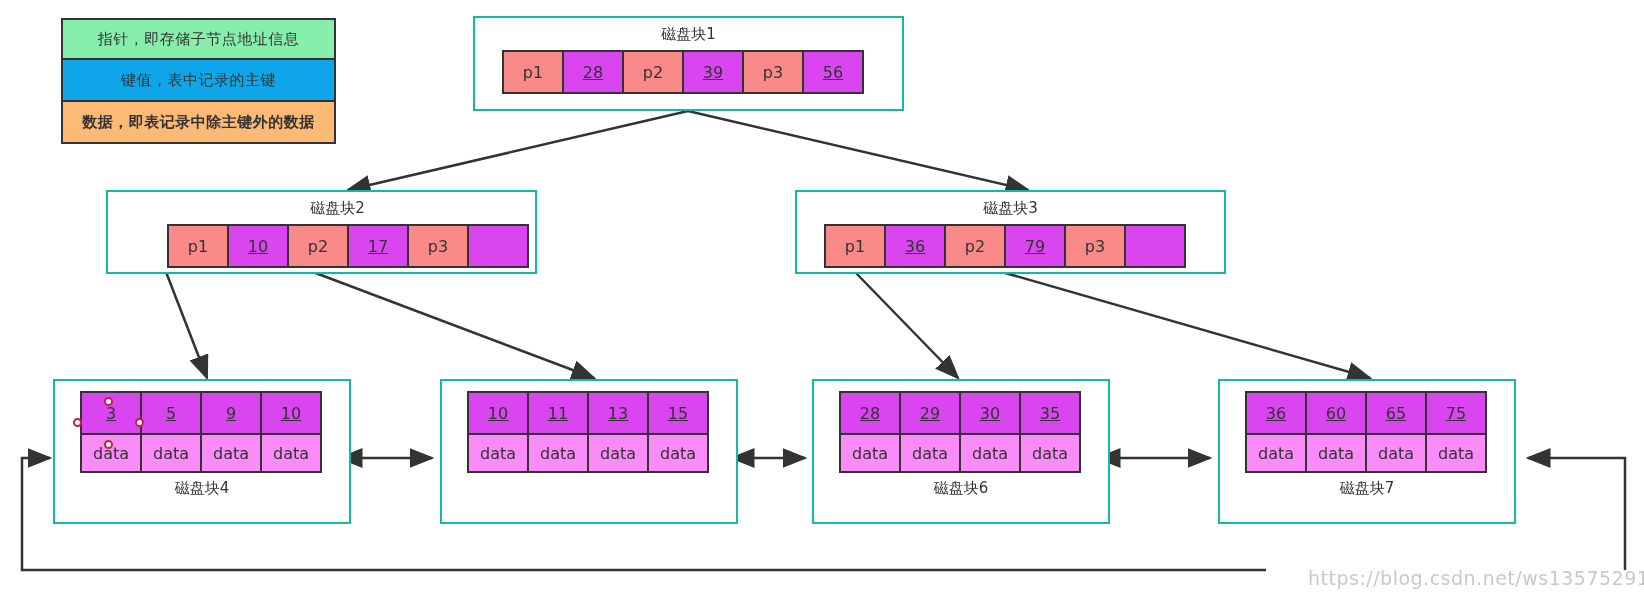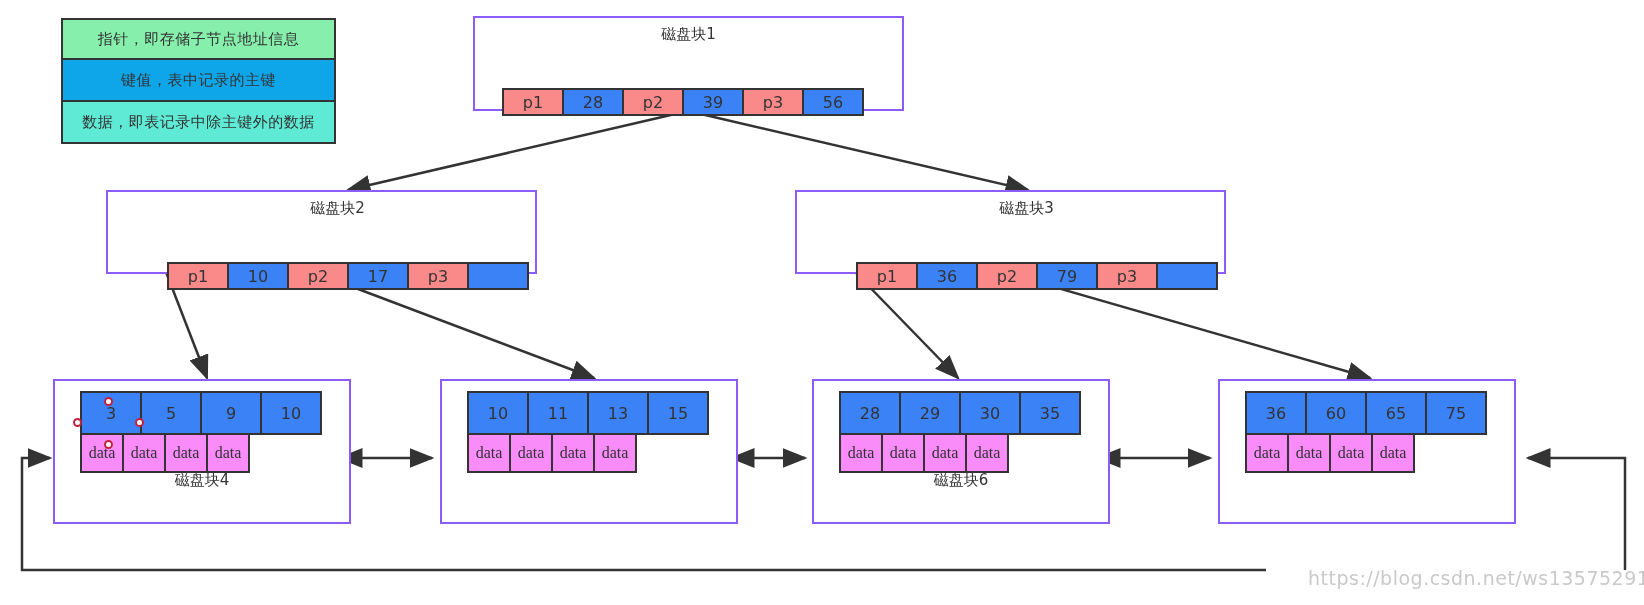--- a/index.html
+++ b/index.html
@@ -37,26 +37,26 @@
     display: flex;
     align-items: center;
     justify-content: center;
     font-size: 15px;
     color: #333333;
     letter-spacing: 0.5px;
   }
   .legend-row + .legend-row { border-top: none; }
   .lg-pointer { background: #86efac; }
   .lg-key     { background: #0ea5e9; }
-  .lg-data    { background: #5eead4; }
+  .lg-data    { background: #fdba74; font-weight: bold; }
 
   
   .node {
     position: absolute;
-    border: 2px solid #8b5cf6;
+    border: 2px solid #14b8a6;
     background: #ffffff;
     box-sizing: border-box;
   }
   .node-title {
     text-align: center;
     font-size: 15px;
     color: #333333;
     line-height: 1;
   }
   .cells {
@@ -68,34 +68,34 @@
     box-sizing: border-box;
     display: flex;
     align-items: center;
     justify-content: center;
     font-size: 16px;
     color: #333333;
     margin-left: -2px;
   }
   .cell:first-child { margin-left: 0; }
   .cell.p { background: #fa8a8a; }
-  .cell.k { background: #3b82f6; }
+  .cell.k { background: #d946ef; text-decoration: underline; }
   .cell.d { background: #f98cf9; }
 
   
   .internal .node-title { padding-top: 9px; }
   .internal .cells { margin-top: 8px; }
-  .internal .cell { width: 62px; height: 28px; margin-top: 38px; }
+  .internal .cell { width: 62px; height: 44px; }
 
   
   .leaf { }
   .leaf .stack { margin-top: 10px; }
   .leaf .cells.keys  .cell { width: 62px; height: 44px; }
-  .leaf .cells.datas .cell { width: 44px; height: 40px; margin-top: -2px; font-family: Liberation Serif, serif; }
-  .leaf .node-title { }
+  .leaf .cells.datas .cell { width: 62px; height: 40px; margin-top: -2px; }
+  .leaf .node-title { margin-top: 8px; }
 
   
   .handle {
     position: absolute;
     width: 9px;
     height: 9px;
     border-radius: 50%;
     background: #ffffff;
     border: 2px solid #c4213f;
     box-sizing: border-box;
@@ -178,21 +178,21 @@
     <div class="cells" style="margin-left:27px;">
       <div class="cell p">p1</div>
       <div class="cell k">10</div>
       <div class="cell p">p2</div>
       <div class="cell k">17</div>
       <div class="cell p">p3</div>
       <div class="cell k"></div>
     </div>
   </div>
 
-  <div class="node internal" style="left:795px; top:190px; width:431px; height:84px;padding-left:32px;">
+  <div class="node internal" style="left:795px; top:190px; width:431px; height:84px;">
     <div class="node-title">磁盘块3</div>
     <div class="cells" style="margin-left:27px;">
       <div class="cell p">p1</div>
       <div class="cell k">36</div>
       <div class="cell p">p2</div>
       <div class="cell k">79</div>
       <div class="cell p">p3</div>
       <div class="cell k"></div>
     </div>
   </div>
@@ -263,17 +263,18 @@
         <div class="cell k">65</div>
         <div class="cell k">75</div>
       </div>
       <div class="cells datas">
         <div class="cell d">data</div>
         <div class="cell d">data</div>
         <div class="cell d">data</div>
         <div class="cell d">data</div>
       </div>
     </div>
+    <div class="node-title">磁盘块7</div>
   </div>
 
   <div class="watermark">https://blog.csdn.net/ws13575291650</div>
 
 </div>
 
 </body></html>

